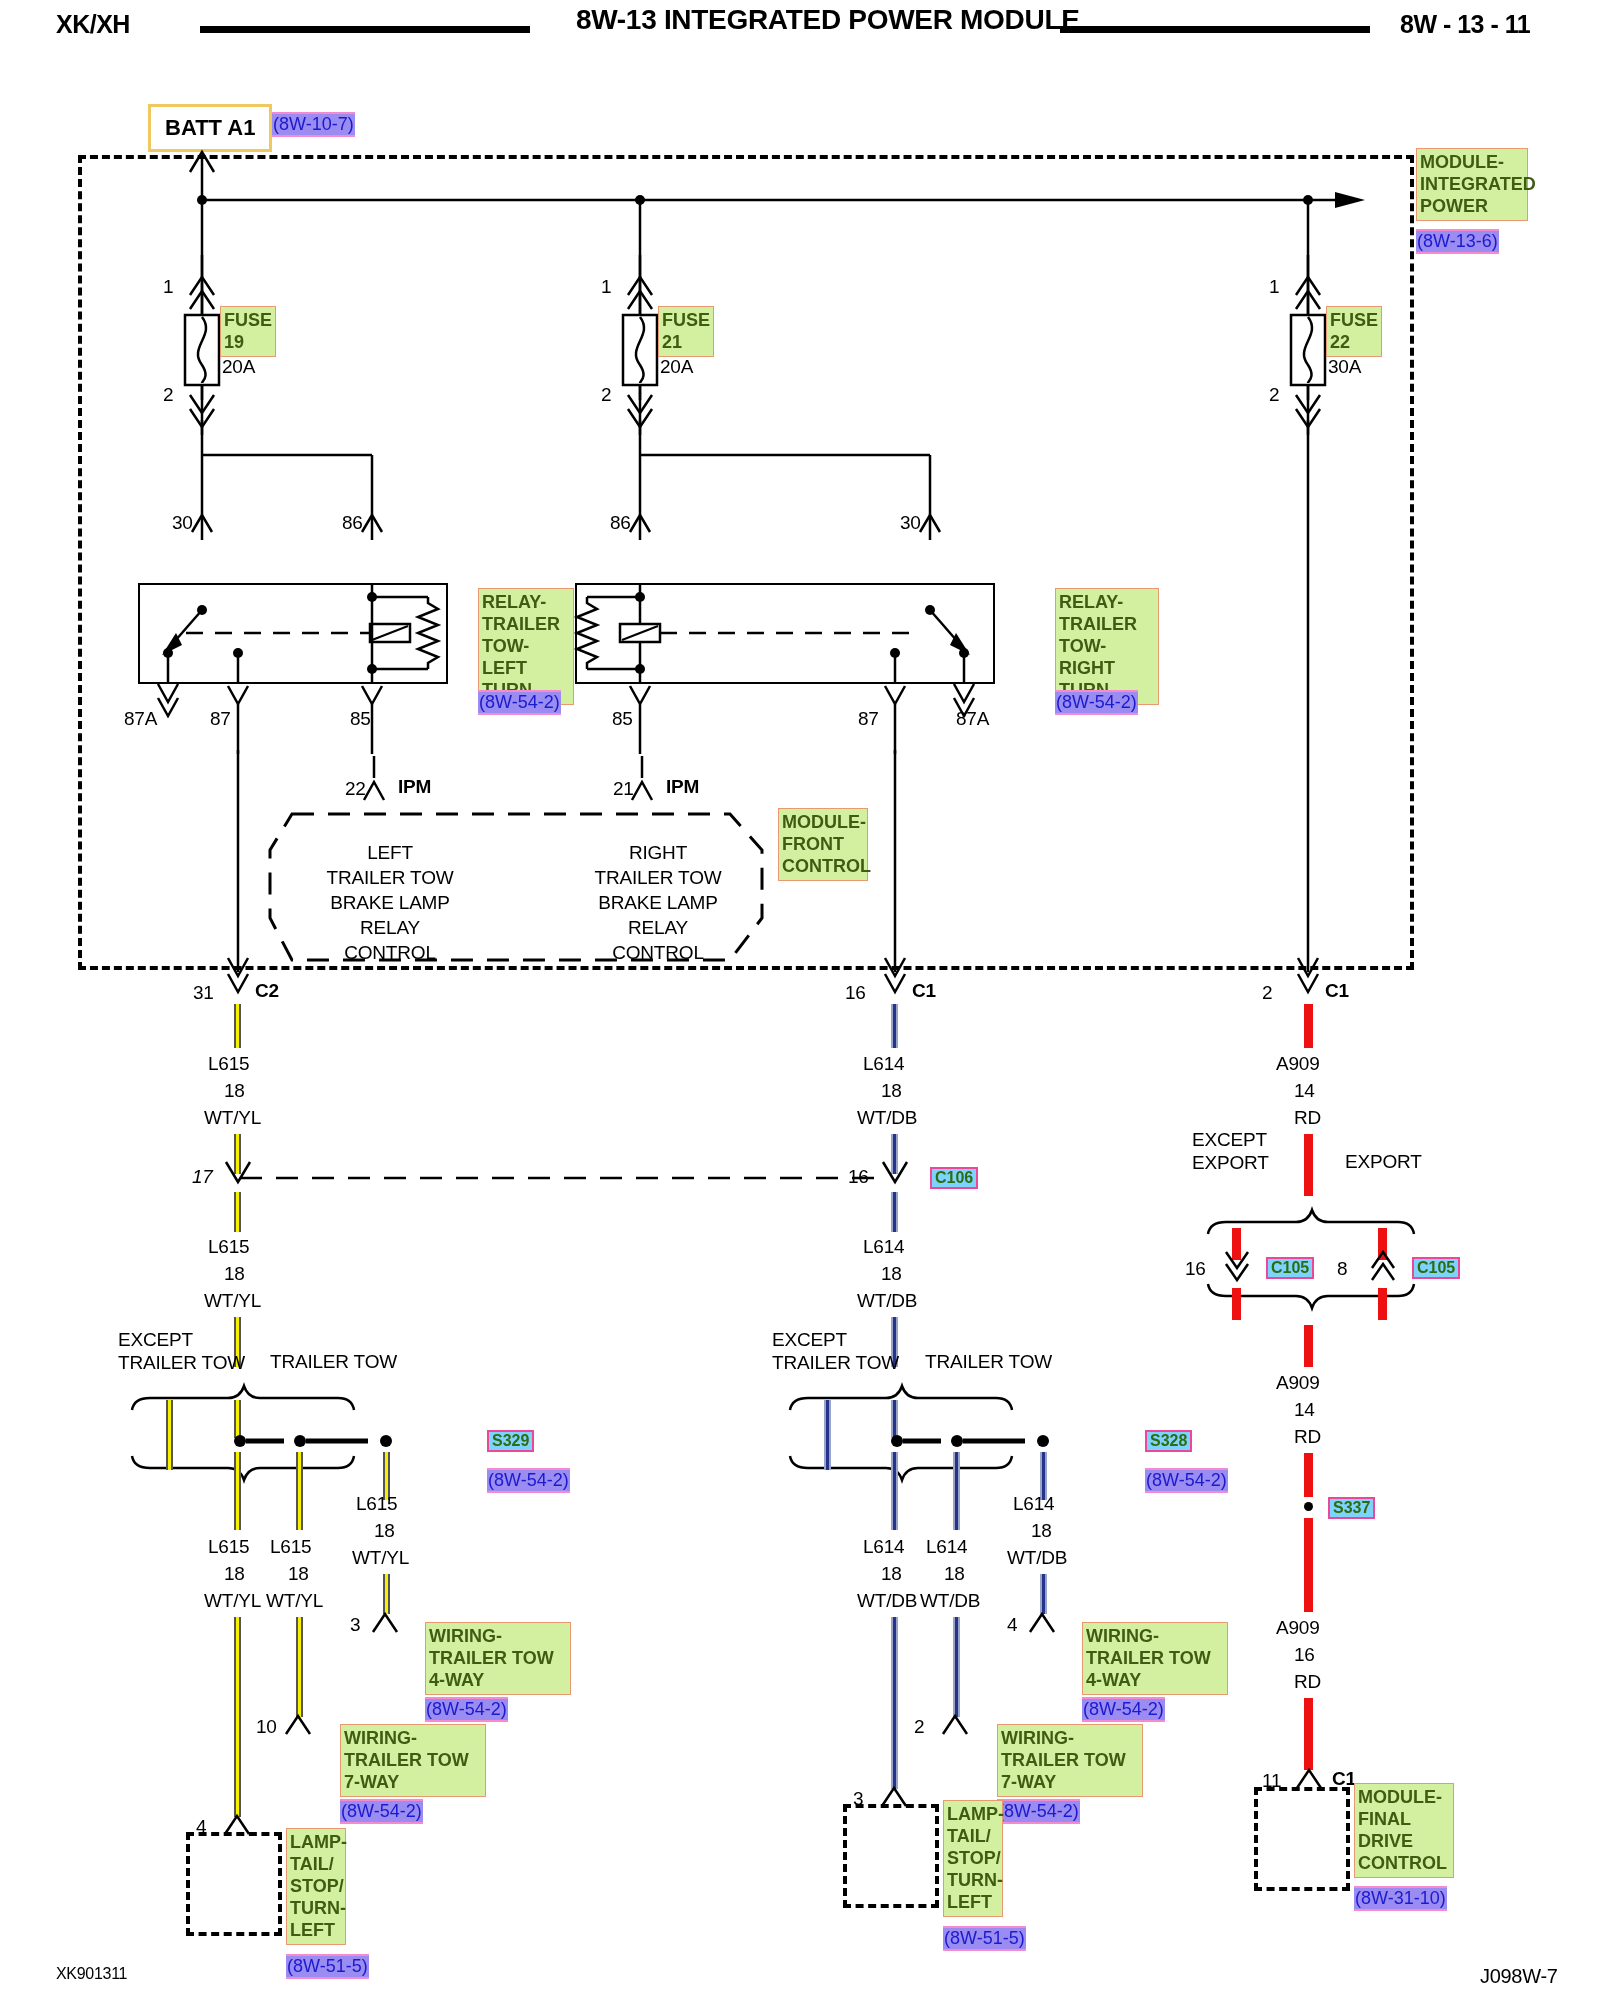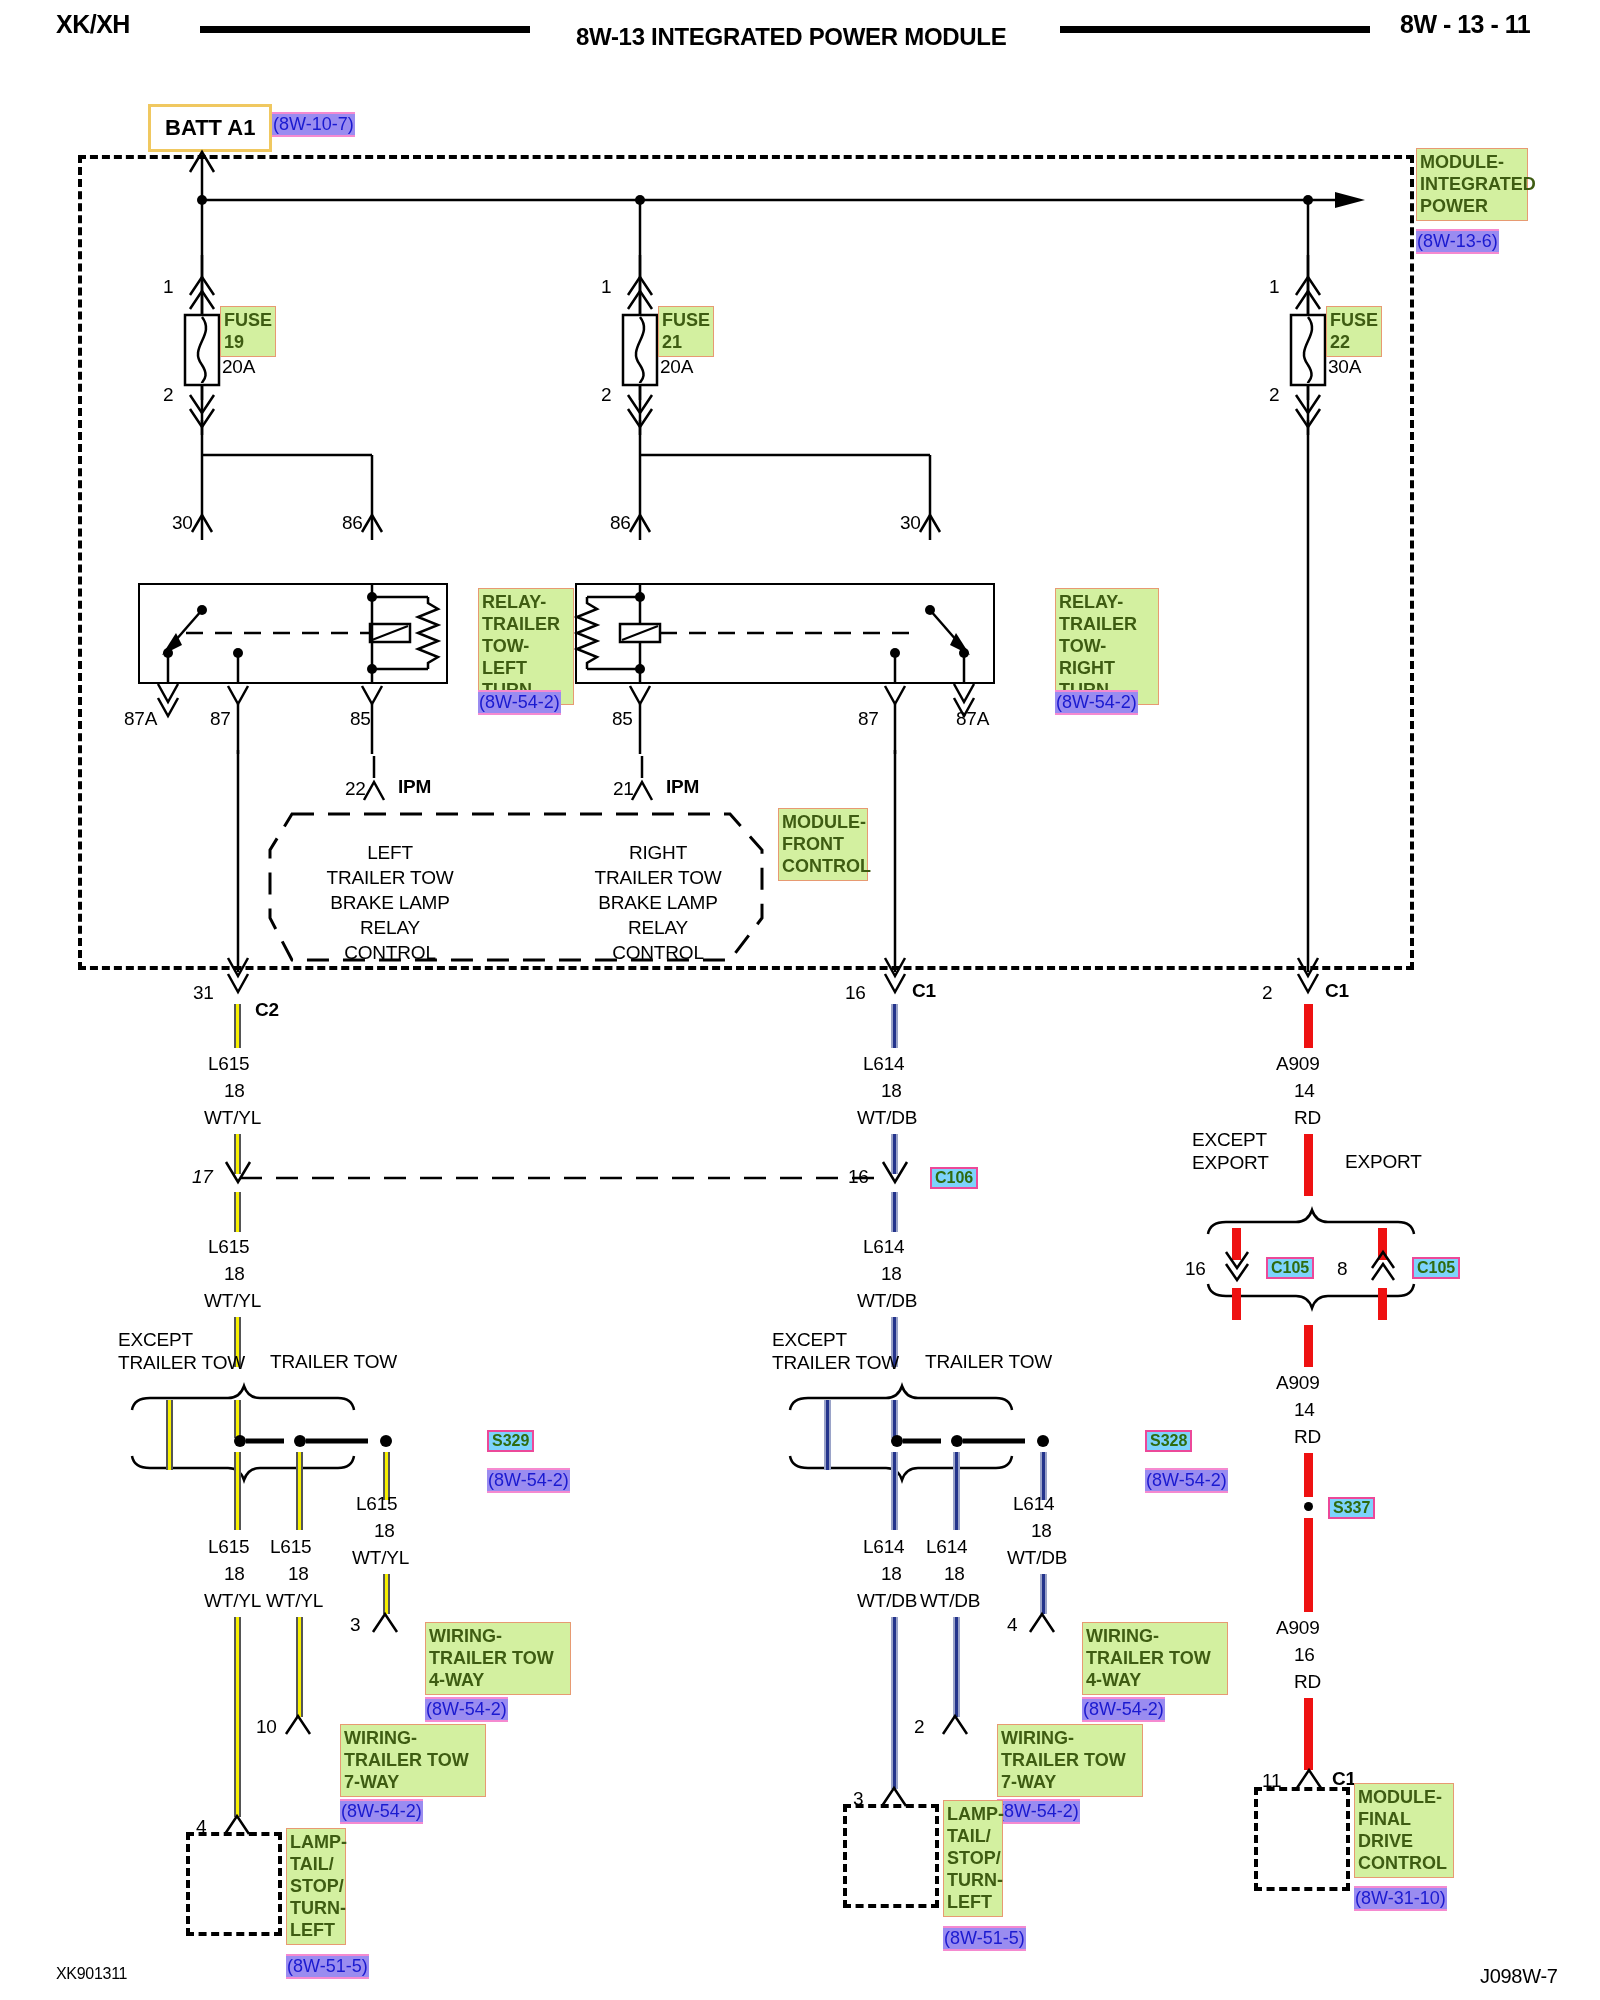--- a/index.html
+++ b/index.html
@@ -7,21 +7,21 @@
     width:1600px;height:2000px;position:relative;
     font-family:"Liberation Sans", sans-serif;
     color:#000;
     overflow:hidden;
   }
   .abs{position:absolute;}
   
   #header{top:0;left:0;width:1600px;height:46px;}
   #hdr-left{left:56px;top:10px;font-size:25px;font-weight:bold;letter-spacing:-.5px;}
   #hdr-rule-l{left:200px;top:26px;width:330px;height:7px;background:#000;}
-  #hdr-title{left:576px;top:23px;font-size:24px;font-weight:bold;letter-spacing:-.3px;}
+  #hdr-title{left:576px;top:4px;font-size:28px;font-weight:bold;letter-spacing:-.3px;}
   #hdr-rule-r{left:1060px;top:26px;width:310px;height:7px;background:#000;}
   #hdr-right{left:1400px;top:10px;font-size:25px;font-weight:bold;letter-spacing:-.5px;}
   
   #foot-left{left:56px;top:1965px;font-size:16px;letter-spacing:-.3px;}
   #foot-right{left:1480px;top:1965px;font-size:20px;letter-spacing:-.3px;}
   .wY{width:7px;background:#f7f000;border-left:2px solid #555;border-right:2px solid #555;box-sizing:border-box;}
   .wB{width:7px;background:#24348c;border-left:2px solid #9aa3c8;border-right:2px solid #9aa3c8;box-sizing:border-box;}
   .wR{width:9px;background:#ee1111;}
   .dot{width:9px;height:9px;border-radius:50%;background:#000;}
   .txt{font-size:19px;white-space:nowrap;letter-spacing:-.2px;}
@@ -280,21 +280,21 @@
   <line x1="895" y1="0" x2="895" y2="222" stroke="#000" stroke-width="2.5"></line>
   <polyline points="228,208 238,226 248,208" fill="none" stroke="#000" stroke-width="2.5"></polyline>
   <polyline points="885,208 895,226 905,208" fill="none" stroke="#000" stroke-width="2.5"></polyline>
   <polyline points="1298,208 1308,226 1318,208" fill="none" stroke="#000" stroke-width="2.5"></polyline>
 </svg>
 
 <svg class="abs" style="left:210px;top:970px;width:60px;height:40px;">
   <polyline points="18,4 28,22 38,4" fill="none" stroke="#000" stroke-width="2.5"></polyline>
 </svg>
 <div class="abs txt" style="left:193px;top:982px;">31</div>
-<div class="abs txt bold" style="left:255px;top:980px;margin-top:19px;">C2</div>
+<div class="abs txt bold" style="left:255px;top:980px;">C2</div>
 
 <div class="abs wY" style="left:234px;top:1004px;height:44px;"></div>
 <div class="abs txt" style="left:208px;top:1053px;">L615</div>
 <div class="abs txt" style="left:224px;top:1080px;">18</div>
 <div class="abs txt" style="left:204px;top:1107px;">WT/YL</div>
 <div class="abs wY" style="left:234px;top:1134px;height:40px;"></div>
 <svg class="abs" style="left:210px;top:1162px;width:60px;height:36px;">
   <polyline points="16,0 28,20 40,0" fill="none" stroke="#000" stroke-width="2.5"></polyline>
 </svg>
 <div class="abs txt" style="left:192px;top:1166px;font-style:italic;">17</div>

